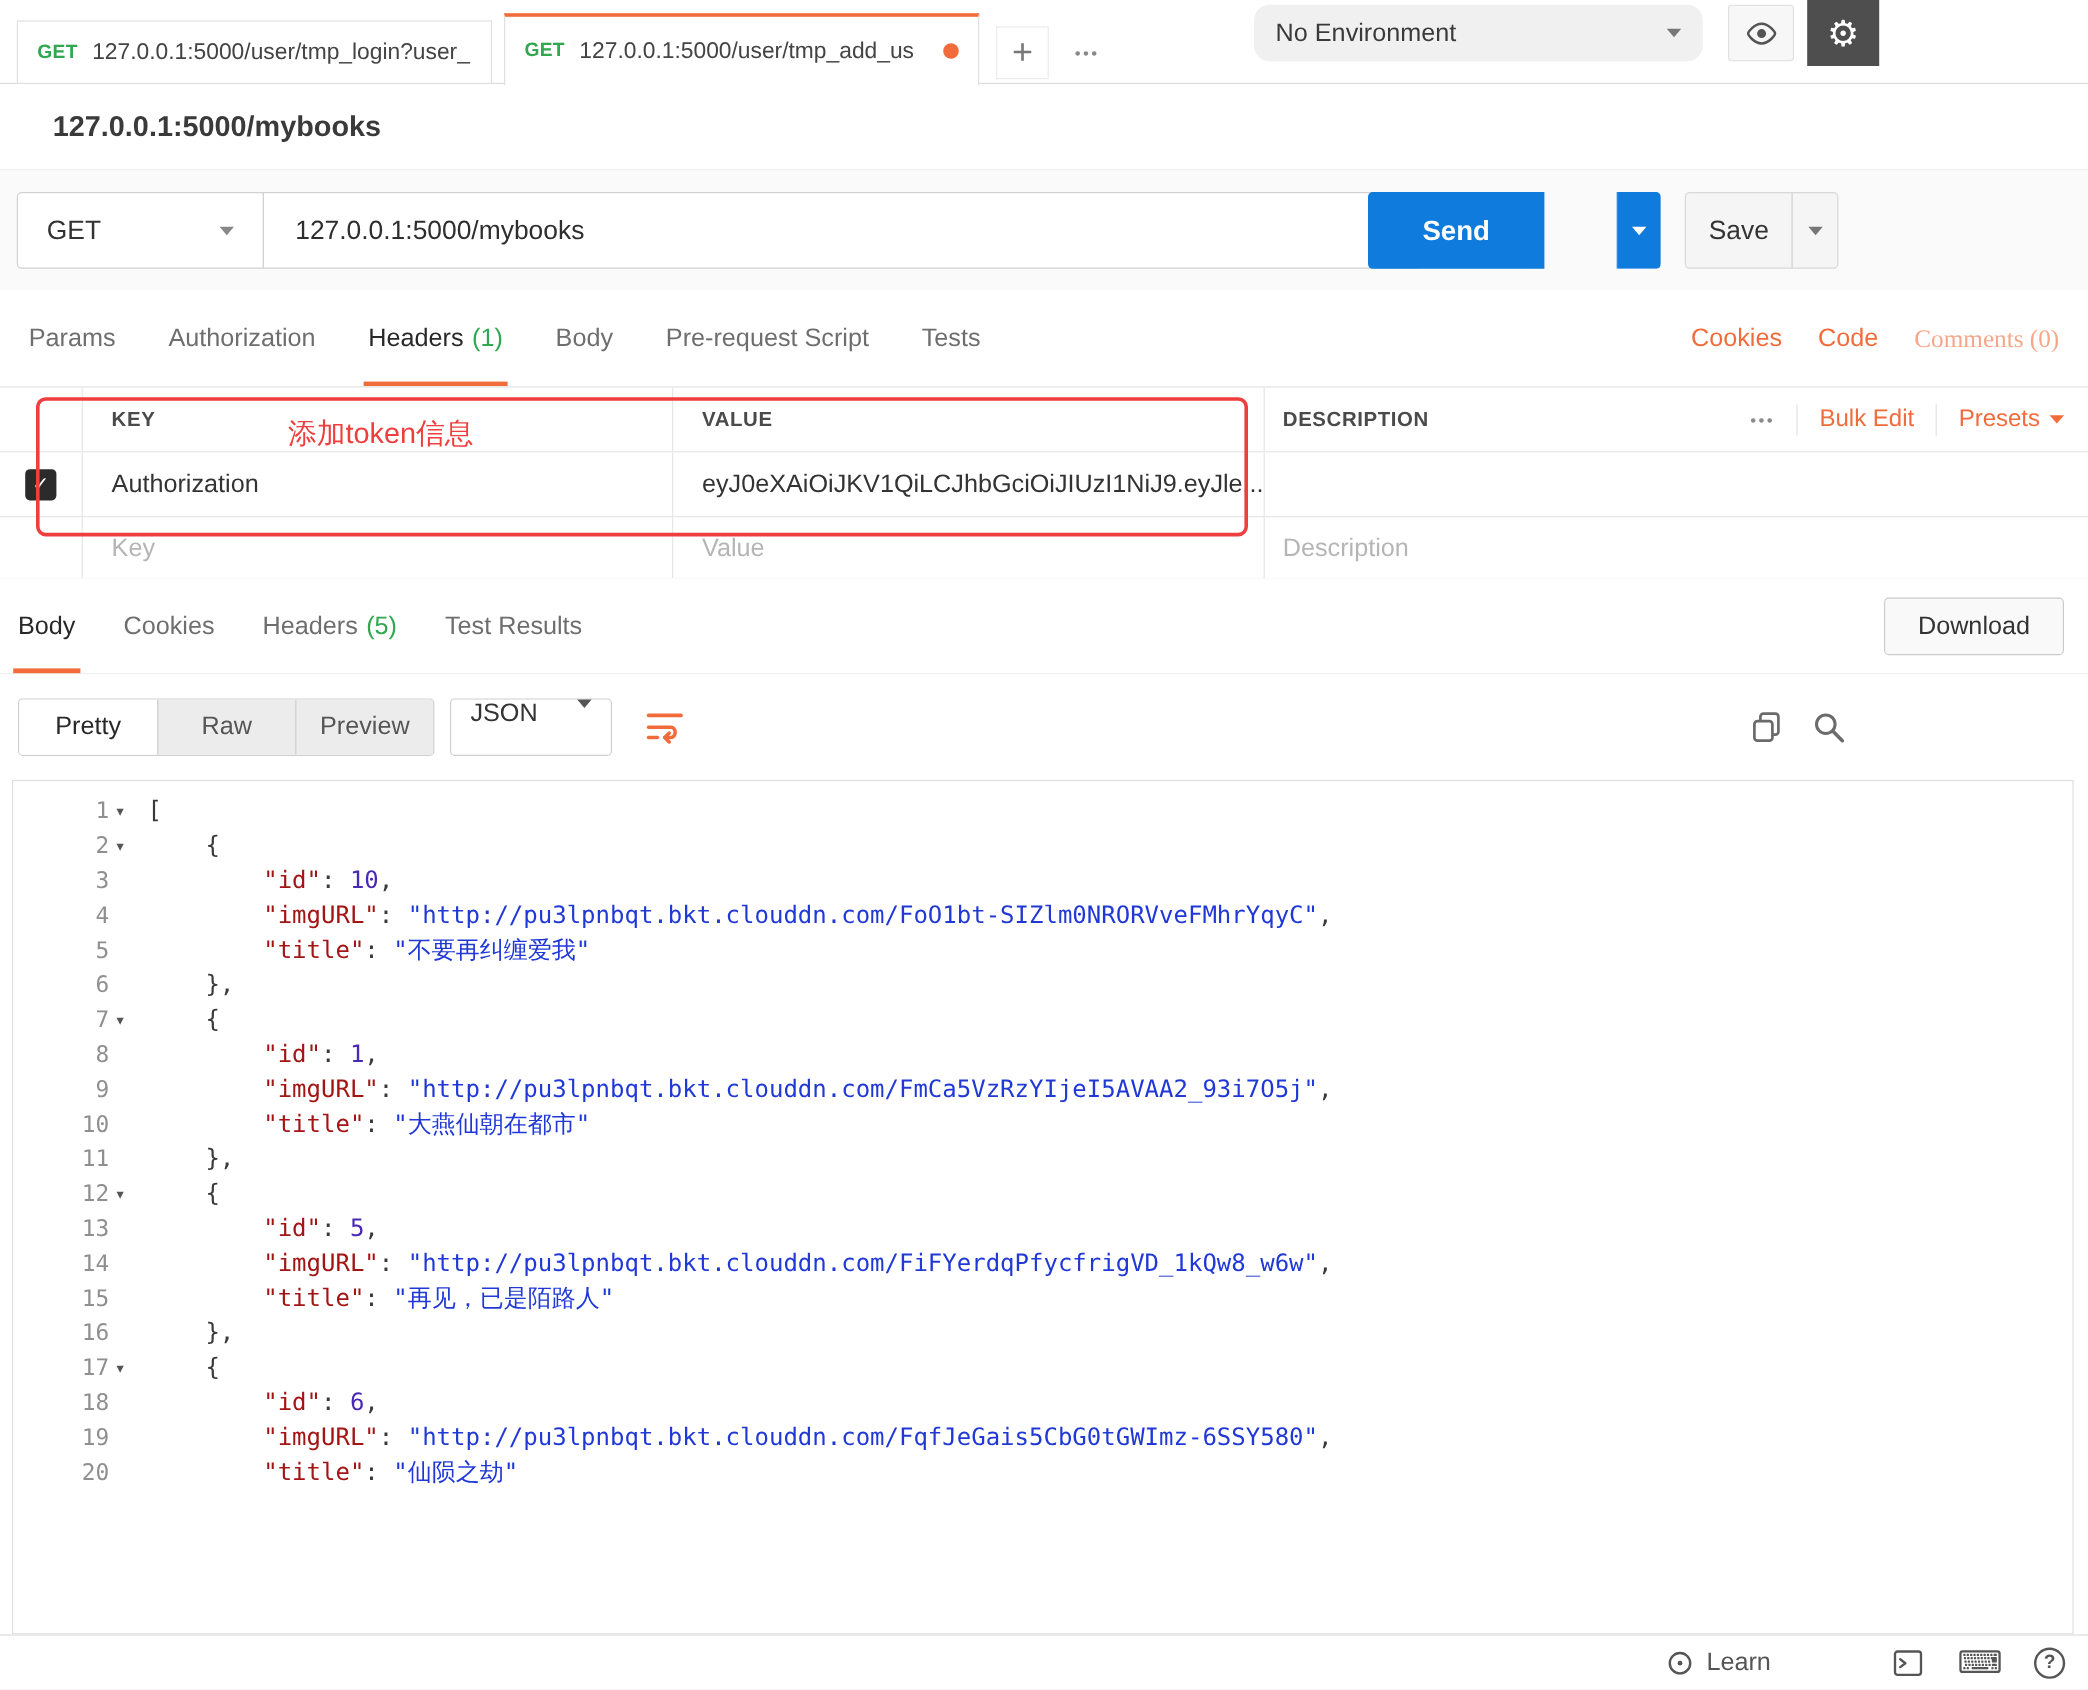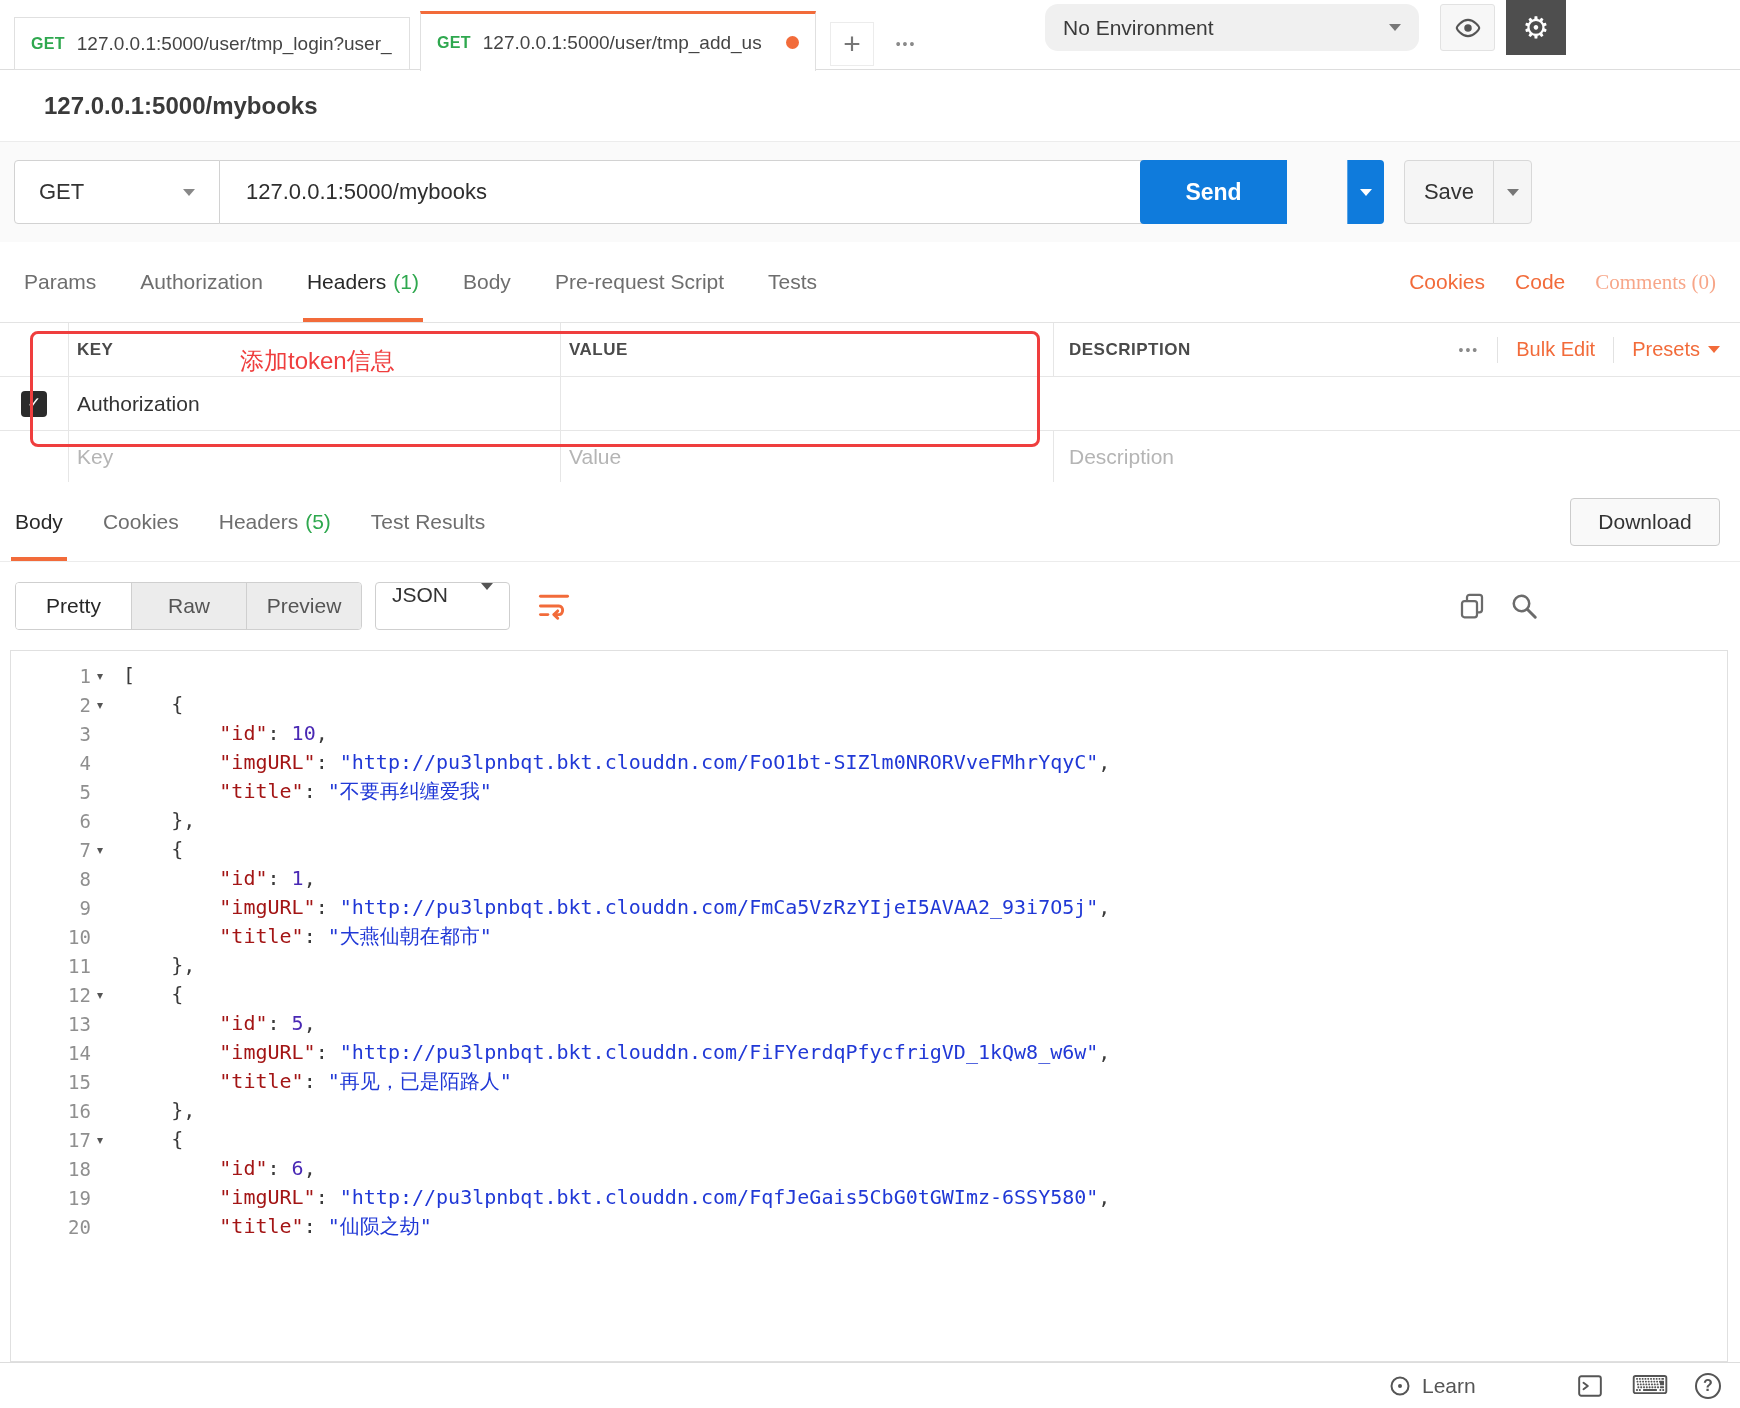--- a/index.html
+++ b/index.html
@@ -43,21 +43,21 @@
   .rtab.active { color:#282828; }
   .rtab.active::after { content:""; position:absolute; left:-4px; right:-4px; bottom:0; height:4px; background:#f26b3a; }
   .count-green { color:#2fa84f; }
   .rtabs-right { position:absolute; right:24px; top:0; height:100%; display:flex; gap:30px; align-items:center; font-size:21px; color:#f26b3a; }
   .comments-link { opacity:.6;font-family:Liberation Serif, serif; }
 
   
   .headers-table { position:absolute; left:0; top:322px; width:1740px; height:160px; border-top:1px solid #e3e3e3; background:#fff; }
   .ht-row { display:grid; grid-template-columns:68px 492px 493px 1fr; border-bottom:1px solid #e6e6e6; height:54px; }
   .ht-row:last-child { height:52px; }
-  .ht-cell { display:flex; align-items:center; padding-left:8px; font-size:21px; color:#333; overflow:hidden; white-space:nowrap; border-left:1px solid #e6e6e6; }
+  .ht-cell { display:flex; align-items:center; padding-left:24px; font-size:21px; color:#333; overflow:hidden; white-space:nowrap; border-left:1px solid #e6e6e6; }
   .ht-cell.first { border-left:none; justify-content:center; padding-left:0; }
   .ht-head { font-size:17px; font-weight:bold; color:#4a4a4a; letter-spacing:.5px; }
   .ht-extras { display:flex; align-items:center; width:100%; padding-right:20px; }
   .ht-extras .spacer { flex:1; }
   .vsep { width:1px; height:26px; background:#e2e2e2; margin:0 18px; }
   .dots { color:#8a8a8a; font-size:14px; letter-spacing:2px; }
   .link-orange { color:#f26b3a; font-size:20px; display:flex; align-items:center; gap:8px; }
   .checkbox { width:26px; height:26px; background:#2b2b2b; border-radius:4px; color:#fff; font-size:17px; display:flex; align-items:center; justify-content:center; }
   .placeholder { color:#b5b5b5; }
   .annotation-box { position:absolute; left:30px; top:8px; width:1010px; height:116px; border:3px solid #ef3e3e; border-radius:8px; pointer-events:none; z-index:5; }
@@ -203,20 +203,21 @@
           </span>
         </div>
       </div>
     </div>
 
     <div class="ht-row">
       <div class="ht-cell first">
         <span class="checkbox">✓</span>
       </div>
       <div class="ht-cell">Authorization</div>
+      <div class="ht-cell">eyJ0eXAiOiJKV1QiLCJhbGciOiJIUzI1NiJ9.eyJle...</div>
       <div class="ht-cell"></div>
     </div>
 
     <div class="ht-row">
       <div class="ht-cell first"></div>
       <div class="ht-cell placeholder">Key</div>
       <div class="ht-cell placeholder">Value</div>
       <div class="ht-cell placeholder" style="padding-left:15px;">Description</div>
     </div>
   </div>

